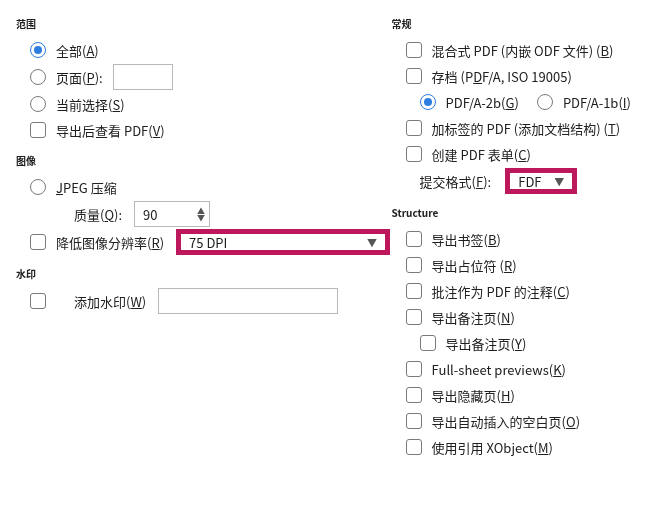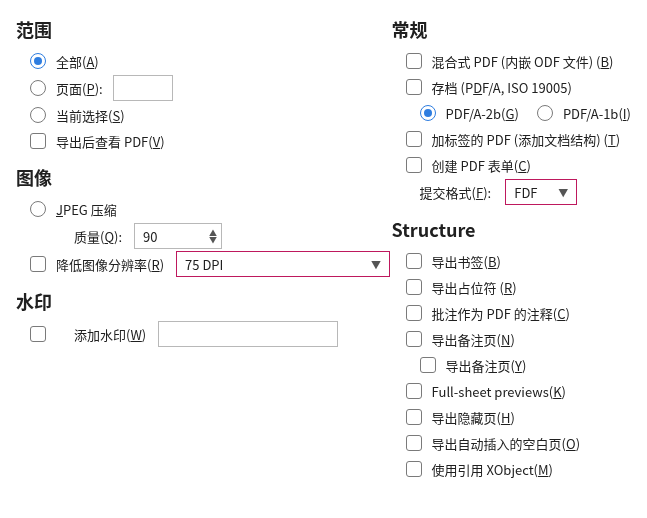--- a/index.html
+++ b/index.html
@@ -11,21 +11,21 @@
     color: #202020;
     background: #fff;
     width: 647px;
   }
   .cols { display: flex; }
   .col-left { width: 380px; }
   .col-right { flex: 1; }
   .section-title {
     font-weight: 600;
     margin: 4px 0 6px 0;
-    font-size: 18px;
+    font-size: 10px;
   }
   .row {
     display: flex;
     align-items: center;
     min-height: 26px;
     padding: 1px 0;
   }
   .indent1 { padding-left: 14px; }
   .indent3 { padding-left: 28px; }
   .radio, .check {
@@ -53,31 +53,31 @@
   .text-input {
     border: 1px solid #b8b8b8;
     height: 26px;
     background: #fff;
   }
   .spin {
     display: flex;
     align-items: center;
     border: 1px solid #b8b8b8;
     height: 26px;
-    width: 88px;
+    width: 76px;
     padding: 0 4px 0 8px;
     justify-content: space-between;
     background:#fff;
   }
   .spin-btns { display:flex; flex-direction:column; line-height:7px; font-size:8px; color:#555; }
   .select {
     display: flex;
     align-items: center;
     justify-content: space-between;
-    border: 1px solid #be185d;
+    border: 5px solid #be185d;
     height: 26px;
     padding: 0 8px;
     background:#fff;
   }
   .chev { font-size: 10px; color:#555; margin-left:8px; }
   .gap { height: 6px; }
 </style>
 </head>
 <body>
 

